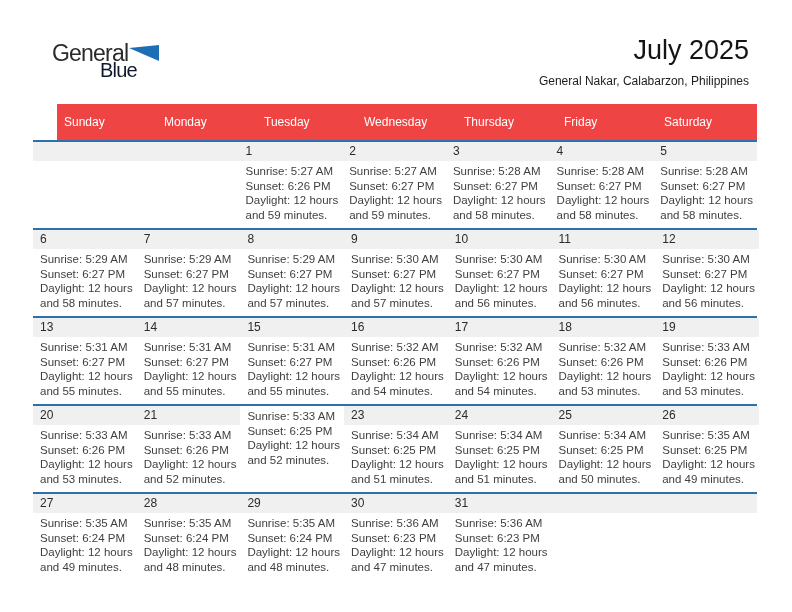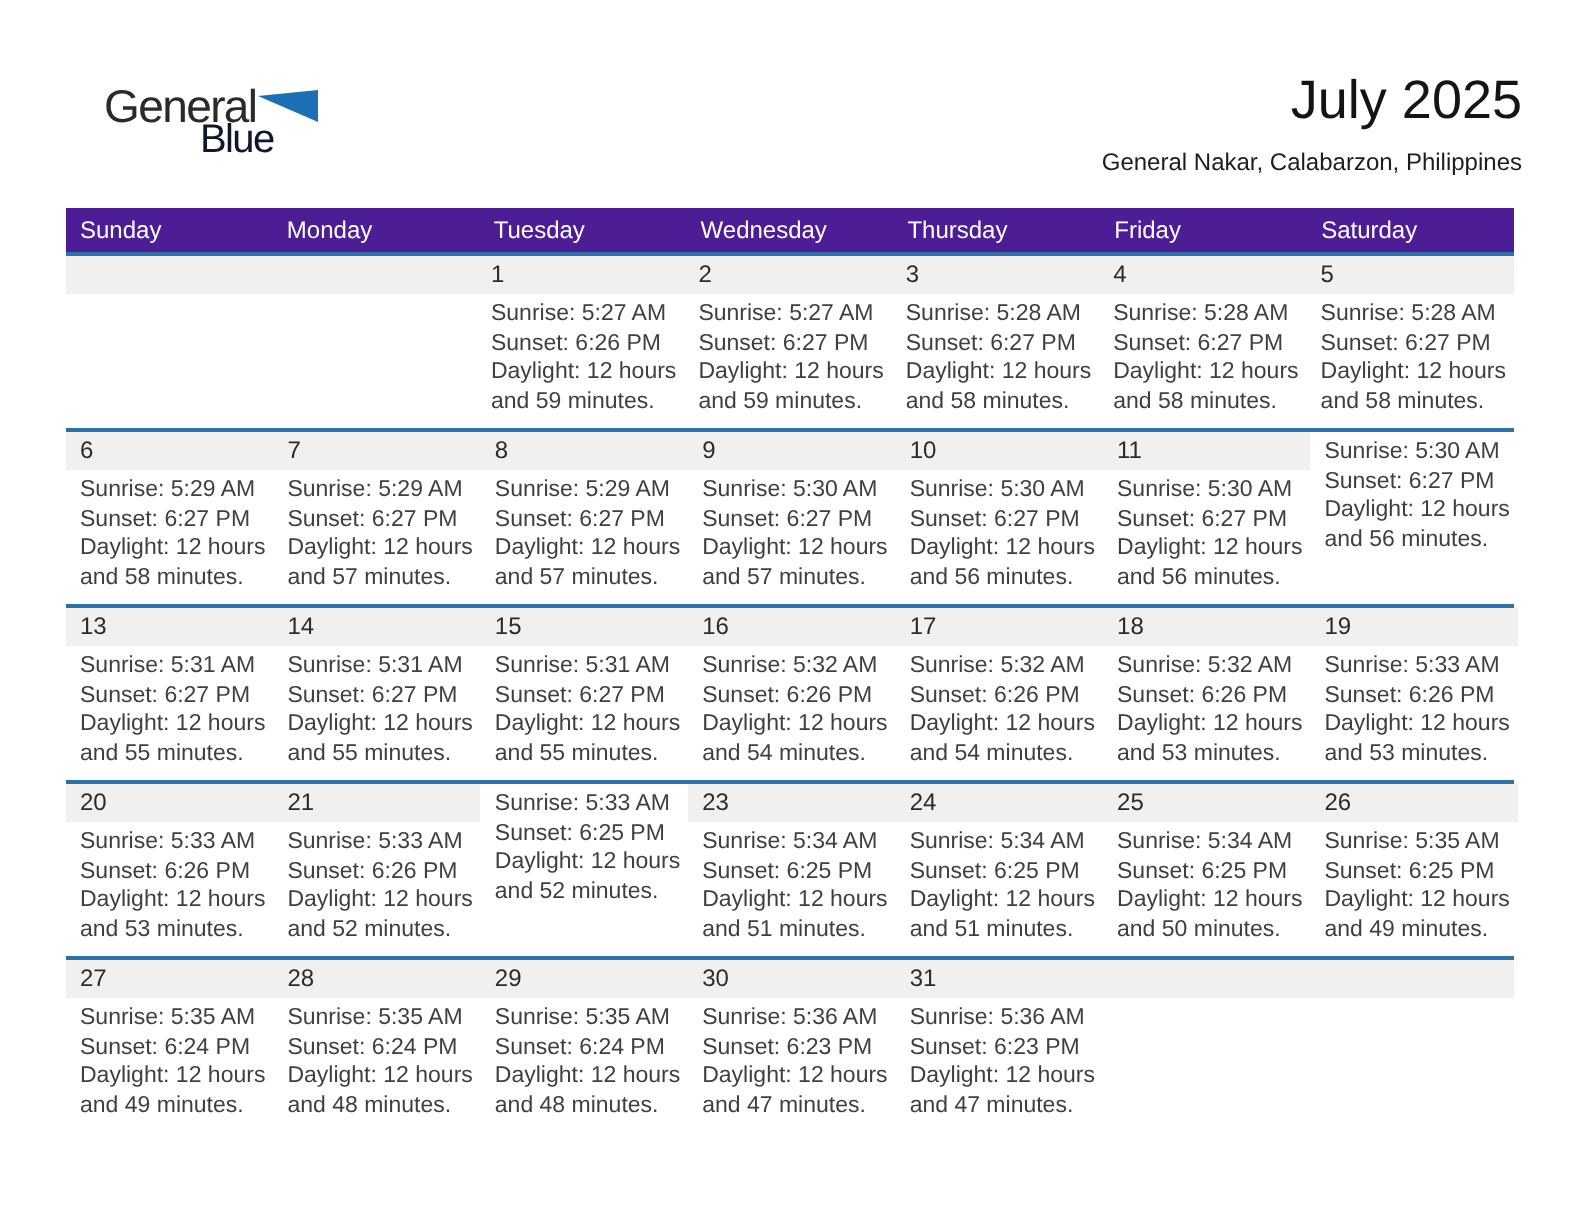--- a/index.html
+++ b/index.html
@@ -38,21 +38,21 @@
     letter-spacing: -0.8px;
     color: #0f172a;
     line-height: 1;
     margin-left: 48px;
     margin-top: -5px;
   }
 
   
   .title-block {
     position: absolute;
-    right: 31px;
+    right: 43px;
     top: 36px;
     text-align: right;
   }
   .page-title {
     font-size: 27px;
     color: #141414;
     line-height: 1.1;
   }
   .page-subtitle {
     font-size: 12px;
@@ -63,23 +63,24 @@
   
   .calendar {
     position: absolute;
     left: 33px;
     top: 104px;
     width: 724px;
   }
   .cal-header {
     display: grid;
     grid-template-columns: repeat(7, 1fr);
-    background: #4c1d95;
-    height: 22px;
+    background: #ef4444;
+    height: 36px;
     align-items: center;
+    margin-left: 24px;
   }
   .cal-header .weekday {
     color: #ffffff;
     font-size: 12px;
     padding-left: 7px;
     white-space: nowrap;
     overflow: hidden;
   }
   .week {
     display: grid;
@@ -237,20 +238,21 @@
           <div class="cell">
             <div class="day-strip">11</div>
             <div class="cell-lines">
               <div>Sunrise: 5:30 AM</div>
               <div>Sunset: 6:27 PM</div>
               <div>Daylight: 12 hours</div>
               <div>and 56 minutes.</div>
             </div>
           </div>
           <div class="cell">
+            <div class="day-strip">12</div>
             <div class="cell-lines">
               <div>Sunrise: 5:30 AM</div>
               <div>Sunset: 6:27 PM</div>
               <div>Daylight: 12 hours</div>
               <div>and 56 minutes.</div>
             </div>
           </div>
         </div>
         <div class="week">
           <div class="cell">

